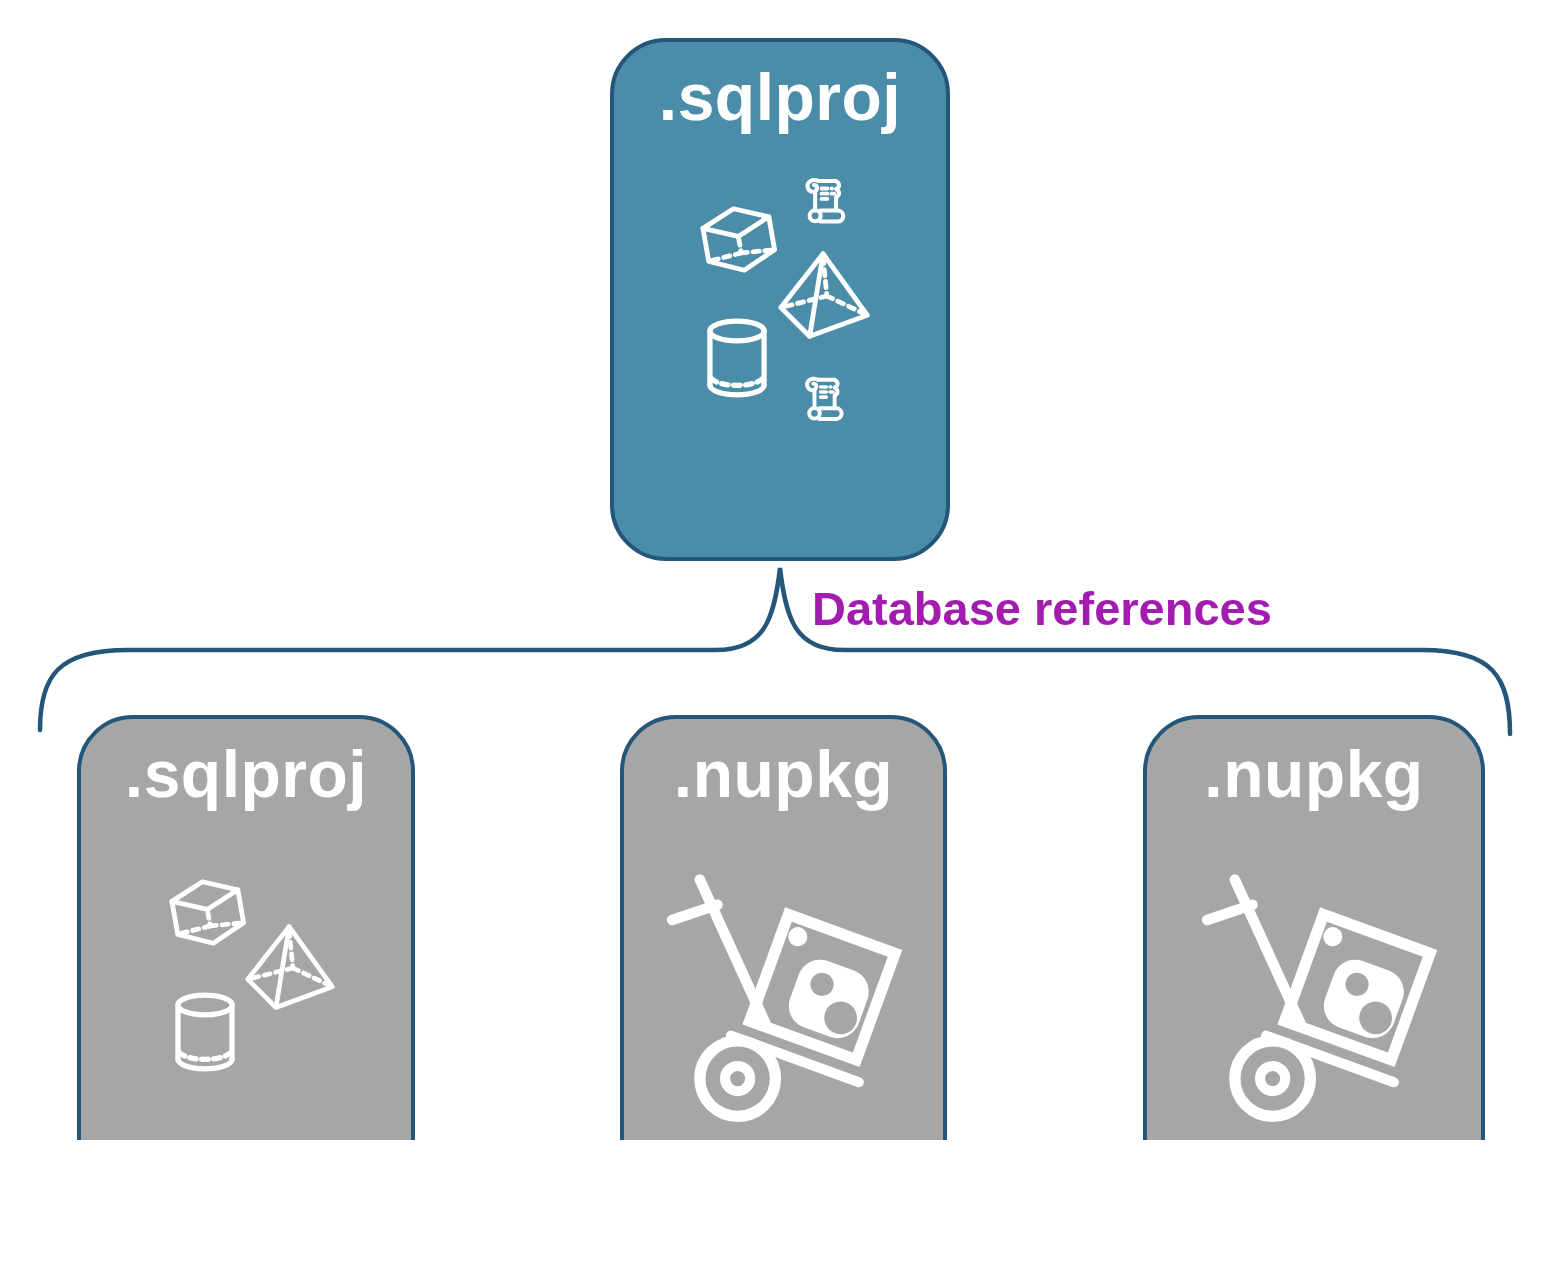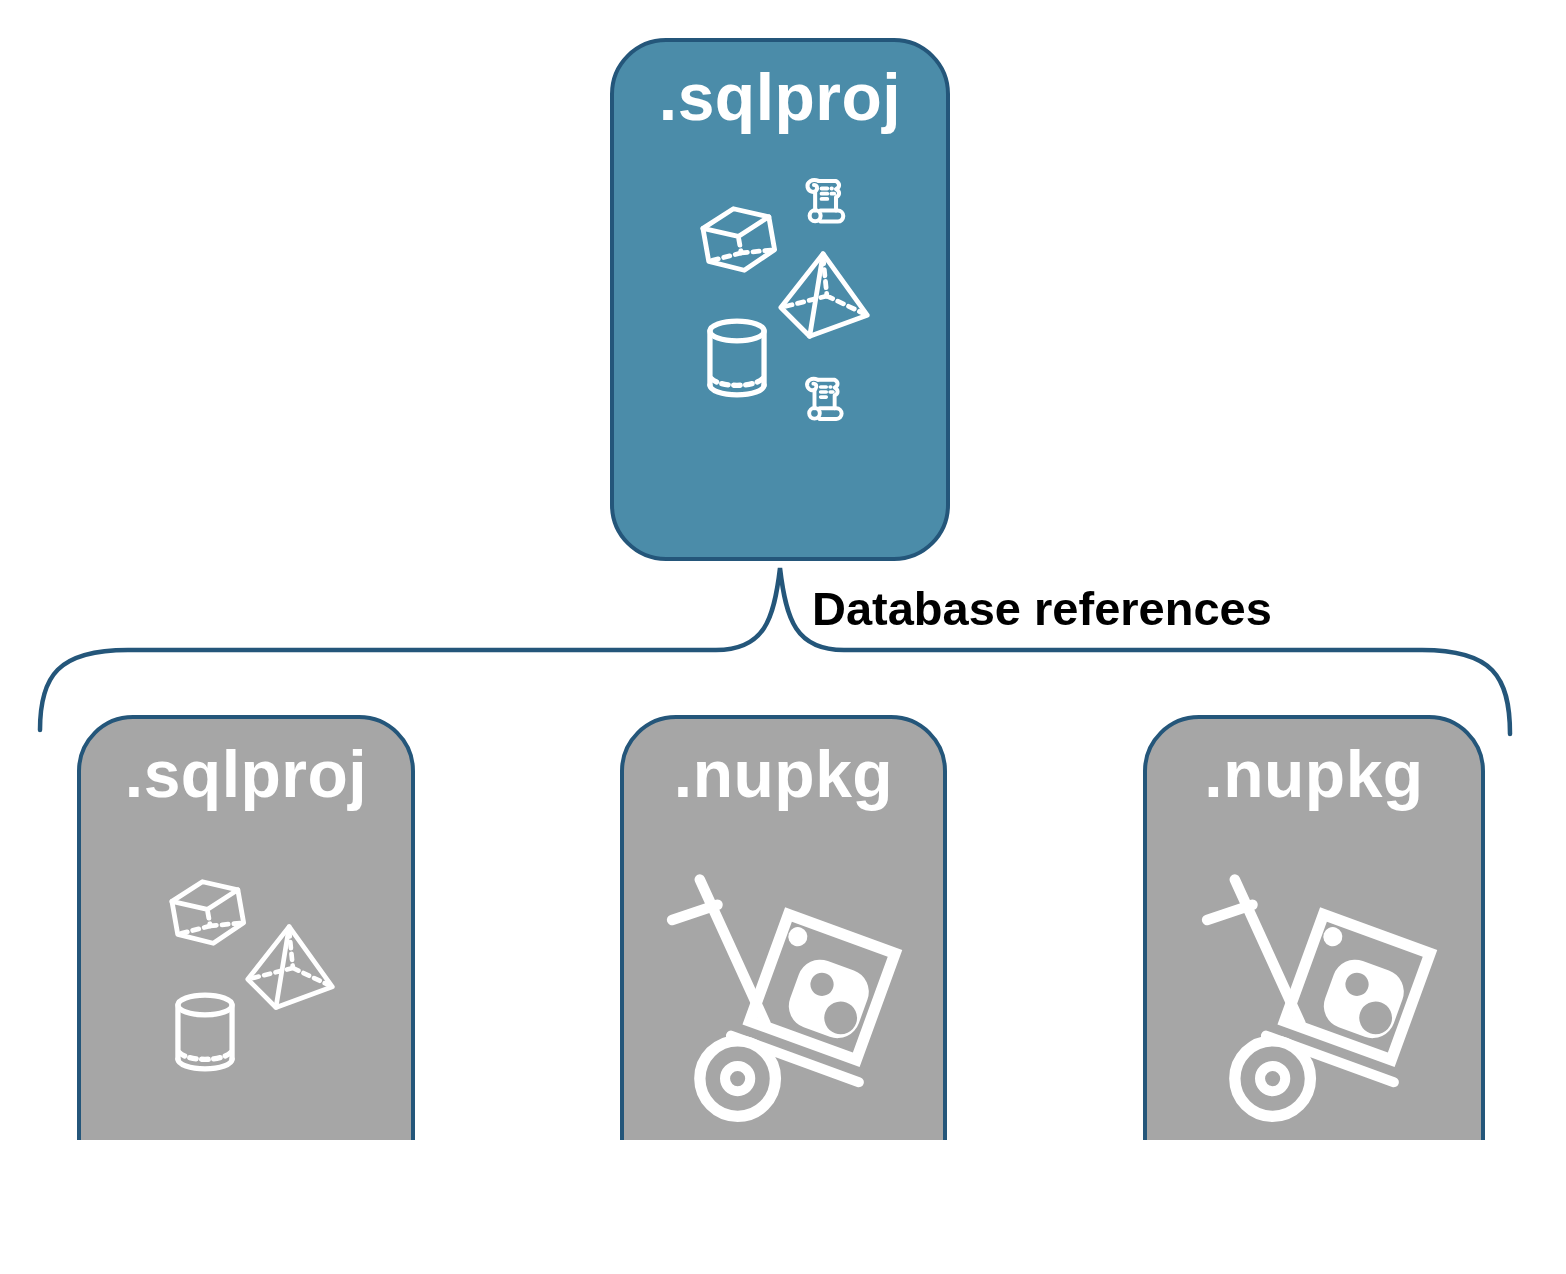--- a/index.html
+++ b/index.html
@@ -13,21 +13,21 @@
   }
   .node-root{background:#4B8CA9;}
   .node-child{background:#A6A6A6;}
   .node-label{
     margin-top:22px;text-align:center;color:#ffffff;
     font-weight:700;font-size:66px;line-height:1;letter-spacing:0.5px;
   }
   .icon{position:absolute;display:block;}
   .connector-label{
     position:absolute;left:812px;top:585px;
-    color:#000000;font-weight:700;font-size:47px;line-height:1;white-space:nowrap;
+    color:#a21caf;font-weight:700;font-size:47px;line-height:1;white-space:nowrap;
   }
   .brace{position:absolute;left:30px;top:558px;width:1490px;height:180px;}
   svg .stroke{fill:none;stroke:#ffffff;stroke-linecap:round;stroke-linejoin:round;}
 </style>
 </head>
 <body>
 
 <div id="canvas">
 
   <div class="node node-root" style="left:610px;top:38px;width:340px;height:523px;">

